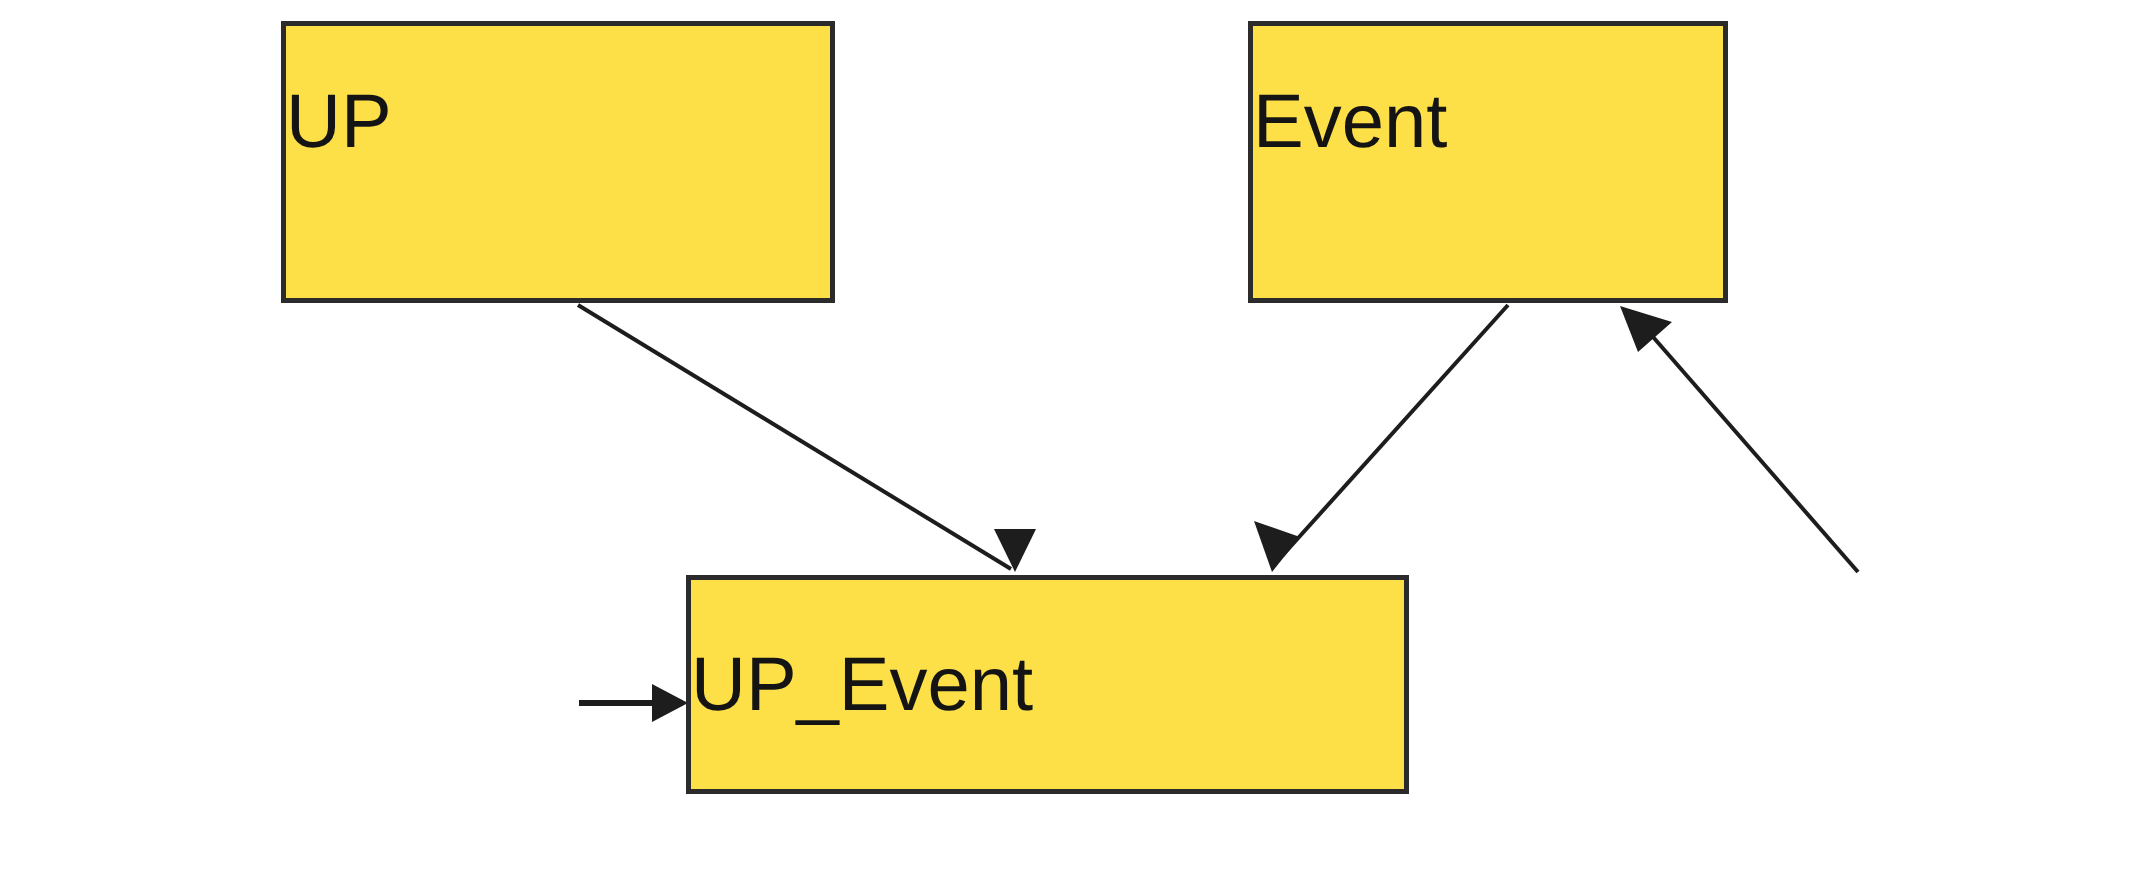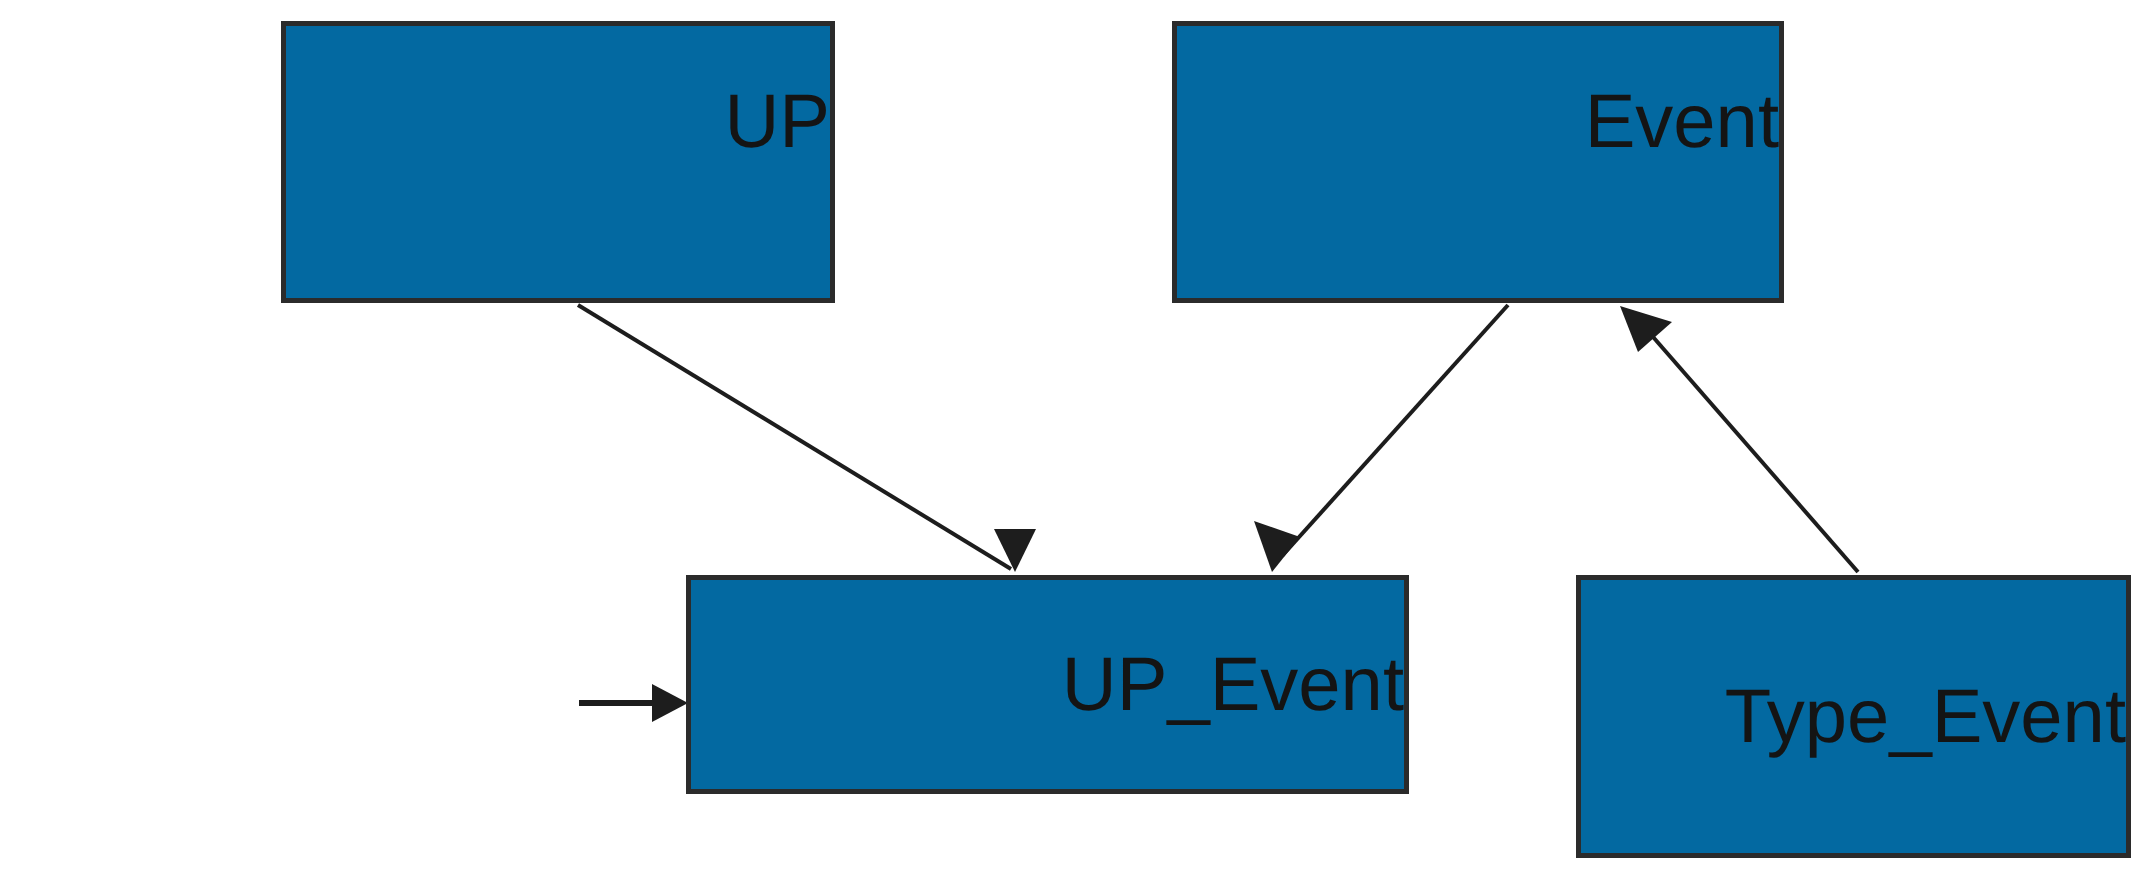--- a/index.html
+++ b/index.html
@@ -21,41 +21,41 @@
     position: absolute;
     left: 0;
     top: 0;
     width: 2152px;
     height: 887px;
     pointer-events: none;
   }
   .entity-box {
     position: absolute;
     box-sizing: border-box;
-    background: #0369a1;
+    background: #fde047;
     border: 5px solid #2b2b2b;
     display: flex;
     align-items: center;
-    justify-content: flex-end;
+    justify-content: flex-start;
   }
   .entity-label {
     font-family: "Liberation Sans", sans-serif;
     font-size: 76px;
     font-weight: 400;
     color: #141414;
     letter-spacing: 0px;
     line-height: 1;
     white-space: nowrap;
     text-rendering: geometricPrecision;
   }
   
   #box-up        { left: 281px; top: 21px;  width: 554px; height: 282px; }
-  #box-event     { left: 1172px; top: 21px; width: 612px; height: 282px; }
+  #box-event     { left: 1248px; top: 21px; width: 480px; height: 282px; }
   #box-user      { left: 26px;  top: 575px; width: 553px; height: 283px; }
-  #box-up-event  { left: 686px; top: 575px; width: 723px; height: 219px; padding-left: 22px; }
+  #box-up-event  { left: 686px; top: 575px; width: 723px; height: 219px; }
   #box-type-event{ left: 1576px;top: 575px; width: 555px; height: 283px; }
 
   
   #box-up .entity-label,
   #box-event .entity-label { transform: translateY(-40px); }
   #box-user .entity-label,
   #box-up-event .entity-label,
   #box-type-event .entity-label { transform: translateY(0px); }
 </style>
 </head>
@@ -97,17 +97,14 @@
 
   <div class="entity-box" id="box-event">
     <span class="entity-label">Event</span>
   </div>
 
 
   <div class="entity-box" id="box-up-event">
     <span class="entity-label">UP_Event</span>
   </div>
 
-  <div class="entity-box" id="box-type-event">
-    <span class="entity-label">Type_Event</span>
-  </div>
 
 </div>
 
 </body></html>

